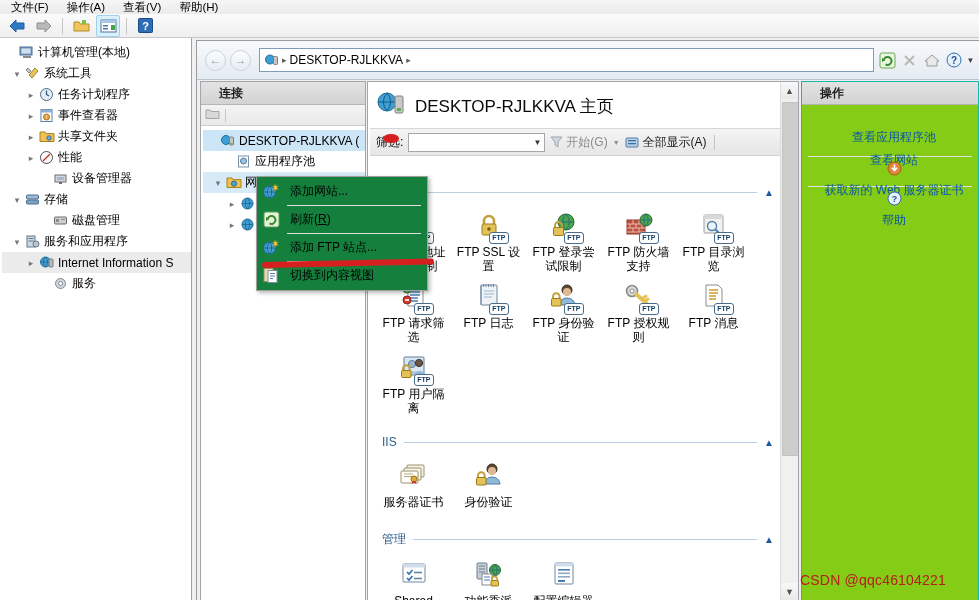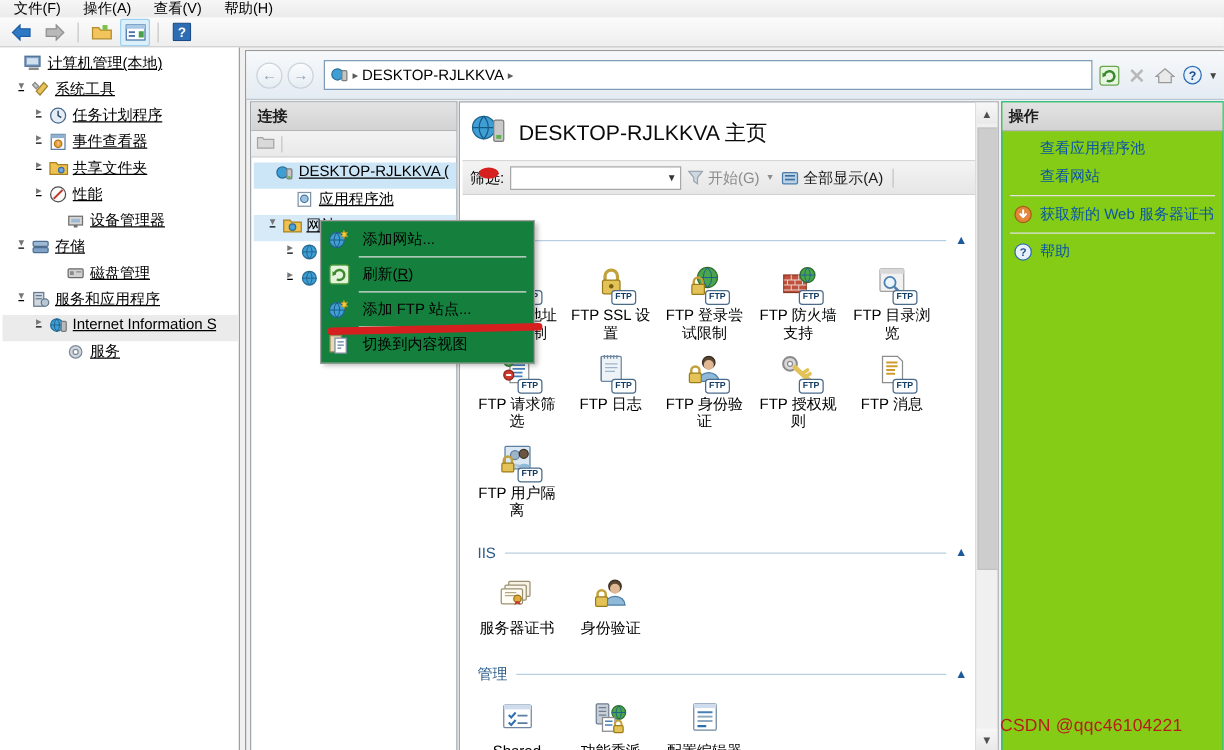--- a/index.html
+++ b/index.html
@@ -33,21 +33,21 @@
   .tb-btn.active { border-color: #9fd0ee; background: #dcf0fb; }
   .tb-sep { width: 1px; height: 16px; background: #c6c6c6; margin: 0 3px; }
 
   
   .mmc-left {
     position: absolute; left: 0; top: 38px; width: 191px; height: 562px;
     background: #fff; border: 1px solid #a0a0a0; border-top: none; border-left: none;
     overflow: hidden;
   }
   .tree { padding: 4px 0 0 2px; font-size: 12px; }
-  .tnode { display: flex; align-items: flex-start; height: 21px; white-space: nowrap; padding-right: 6px; text-decoration: underline; }
+  .tnode { display: flex; align-items: center; height: 21px; white-space: nowrap; padding-right: 6px; }
   .tnode .exp { width: 14px; text-align: center; color: #777; font-size: 9px; flex: none; }
   .tnode .tico { width: 17px; height: 16px; flex: none; margin-right: 3px; display: flex; align-items: center; justify-content: center; }
   .tnode .tlbl { overflow: hidden; text-overflow: clip; }
   .tnode.sel { background: #ebebeb; }
 
   
   .iis {
     position: absolute; left: 196px; top: 40px; width: 783px; height: 560px;
     background: #f0f0f0; border: 1px solid #9a9a9a; border-right: none; border-bottom: none;
   }
@@ -77,21 +77,21 @@
   
   .iis-body { position: absolute; left: 0; top: 38px; width: 783px; height: 522px; }
 
   .pane-conn {
     position: absolute; left: 3px; top: 2px; width: 164px; height: 518px;
     background: #fff; border: 1px solid #9fa6ad;
   }
   .pane-hdr {
     height: 22px; background: linear-gradient(#e3e3e3, #d3d3d3);
     border-bottom: 1px solid #b5b5b5;
-    display: flex; align-items: center; padding-left: 5px;
+    display: flex; align-items: center; padding-left: 18px;
     font-weight: bold; font-size: 12px; color: #1d1d1d;
   }
   .conn-tb {
     height: 20px; background: linear-gradient(#f3f3f3, #e9e9e9);
     border-bottom: 1px solid #cdcdcd; display: flex; align-items: center; padding-left: 4px; gap: 5px;
   }
   .conn-tree { padding: 4px 0 0 2px; font-size: 12px; }
 
   .pane-main {
     position: absolute; left: 170px; top: 2px; width: 430px; height: 518px;
@@ -137,21 +137,21 @@
   }
   .vscroll .sb-arrow { height: 17px; display: flex; align-items: center; justify-content: center; color: #505050; font-size: 9px; background: linear-gradient(#f7f7f7,#e9e9e9); }
   .vscroll .sb-thumb { position: absolute; left: 1px; top: 20px; width: 15px; height: 352px; background: #cdcdcd; border: 1px solid #c2c2c2; }
   .vscroll .sb-down { position: absolute; bottom: 0; left: 0; width: 17px; }
 
   .pane-act {
     position: absolute; left: 604px; top: 2px; width: 176px; height: 518px;
     background: #84cc16; border: 1px solid #14b8a6;
   }
   .act-list { padding-top: 2px; }
-  .act-row { display: flex; align-items: center; gap: 6px; height: 23px; padding-left: 8px; }
+  .act-row { display: flex; align-items: center; gap: 6px; height: 23px; padding-left: 8px; flex-direction: column; }
   .act-row .a-ico { width: 16px; height: 16px; flex: none; display: flex; align-items: center; justify-content: center; }
   .act-row .a-lbl { color: #0a56a8; font-size: 12px; }
   .act-div { height: 1px; background: #e1e1e1; margin: 3px 6px; }
 
   
   .ctxmenu {
     position: absolute; left: 256px; top: 176px; width: 170px;
     background: #15803d; border: 1px solid #a0a0a0;
     box-shadow: 2px 2px 4px rgba(0,0,0,.28);
     z-index: 40; padding: 2px 0;

